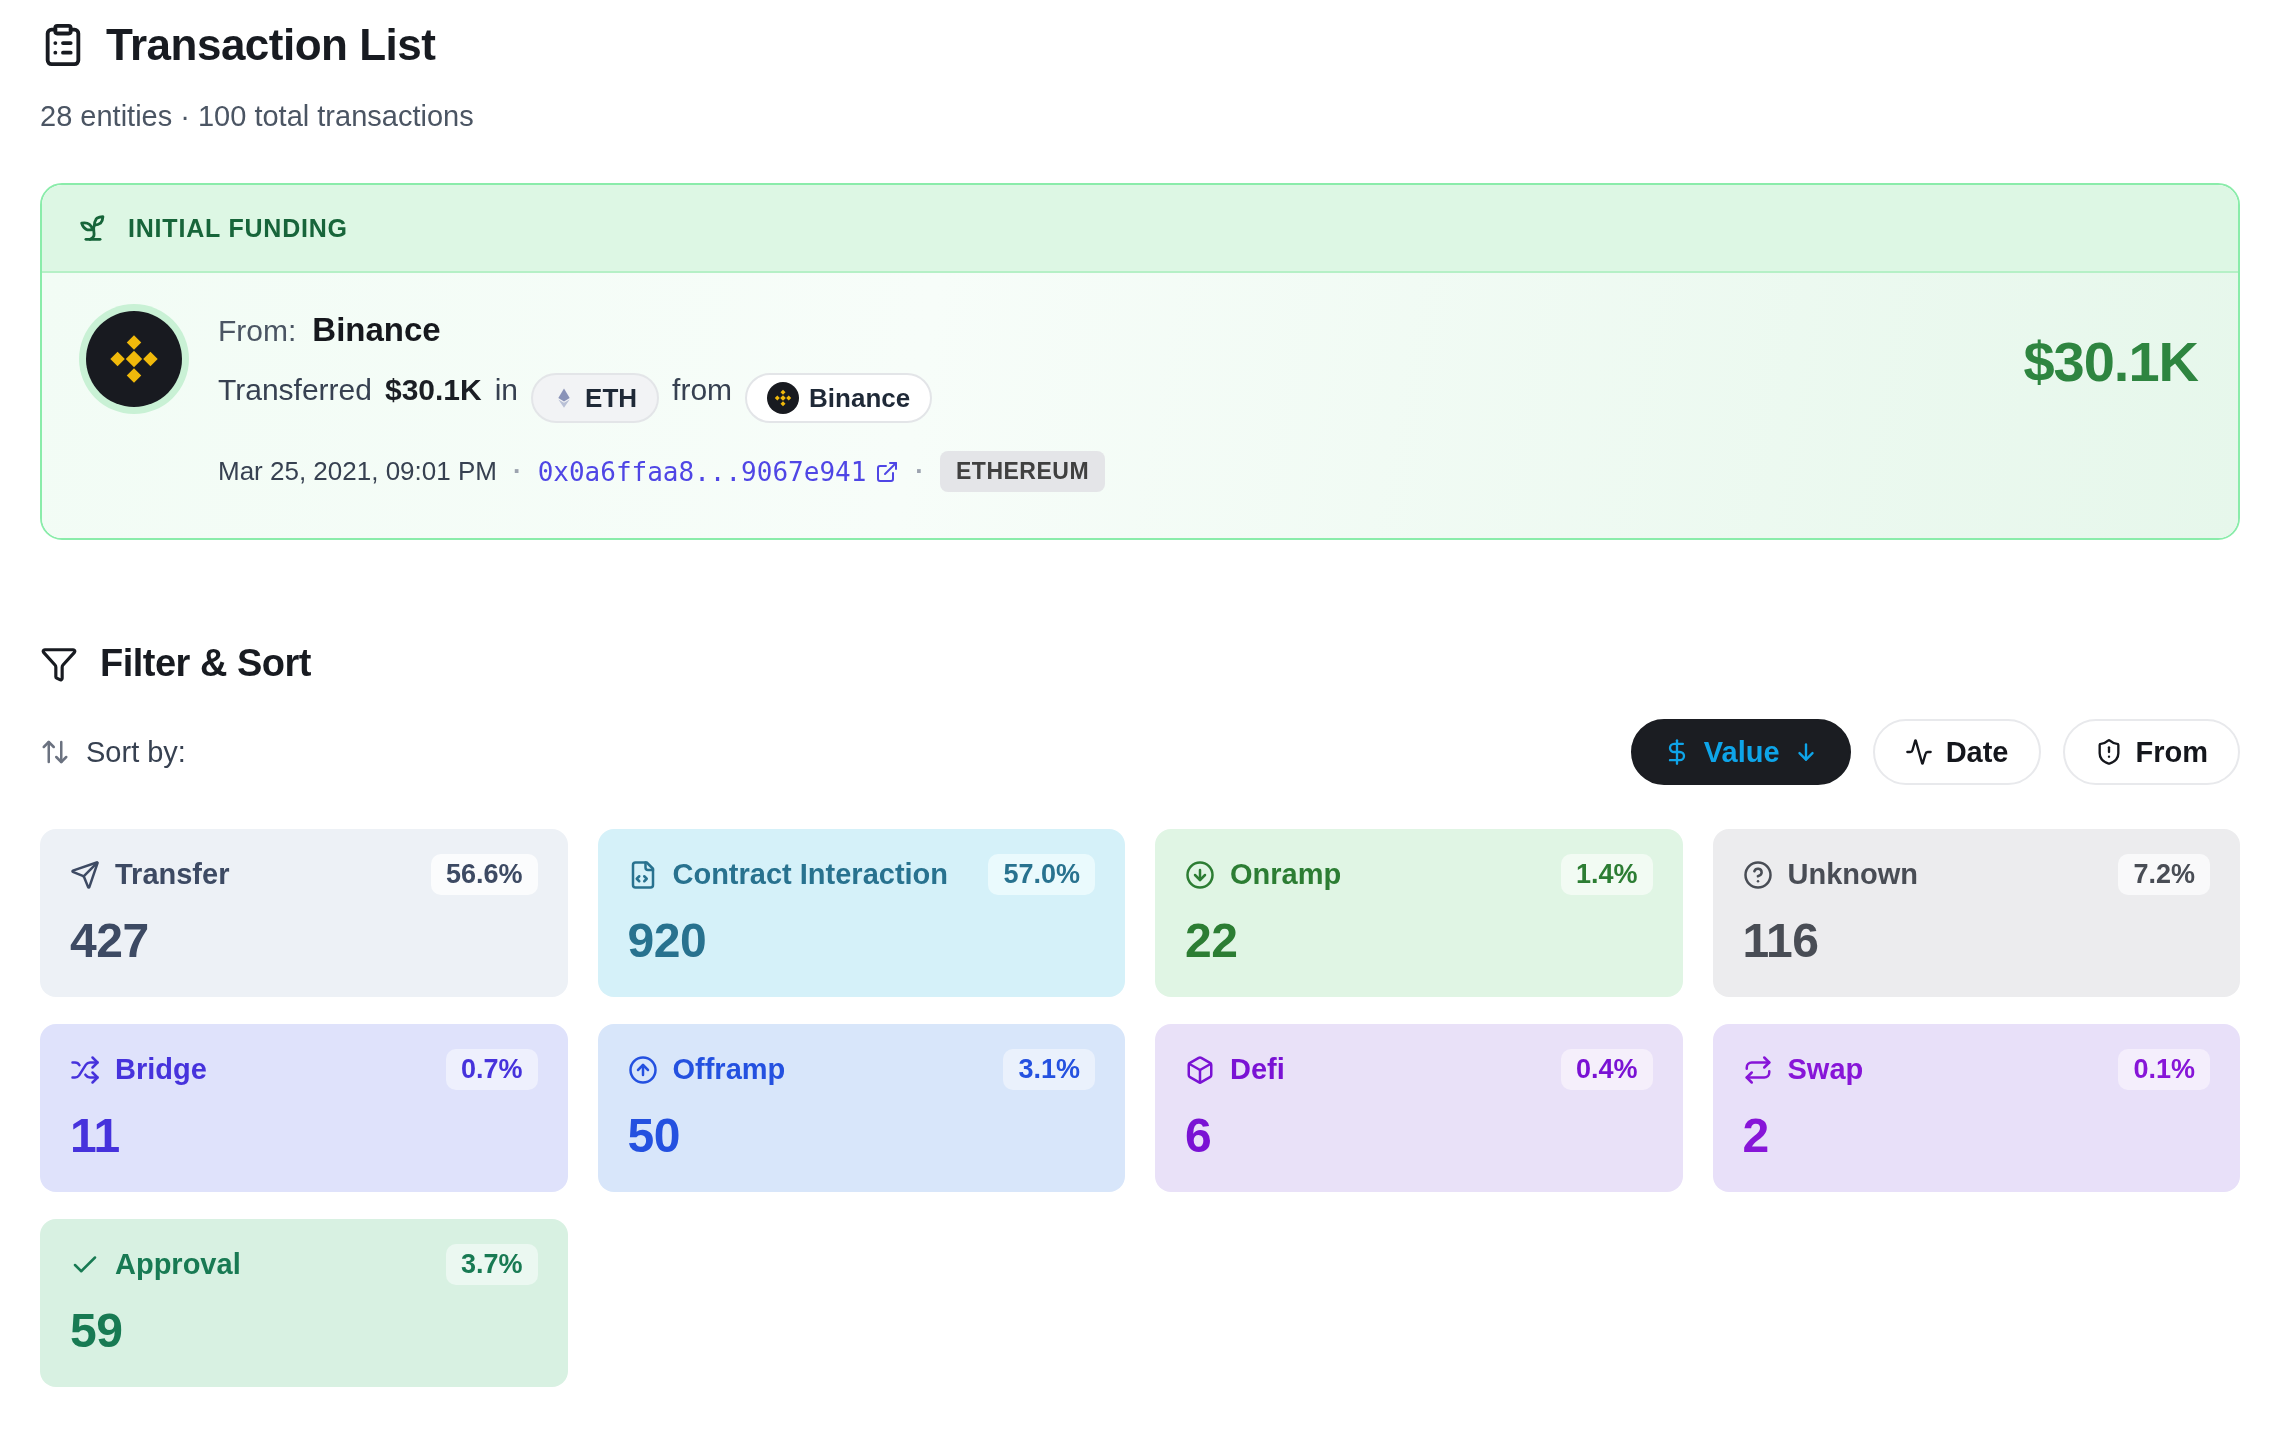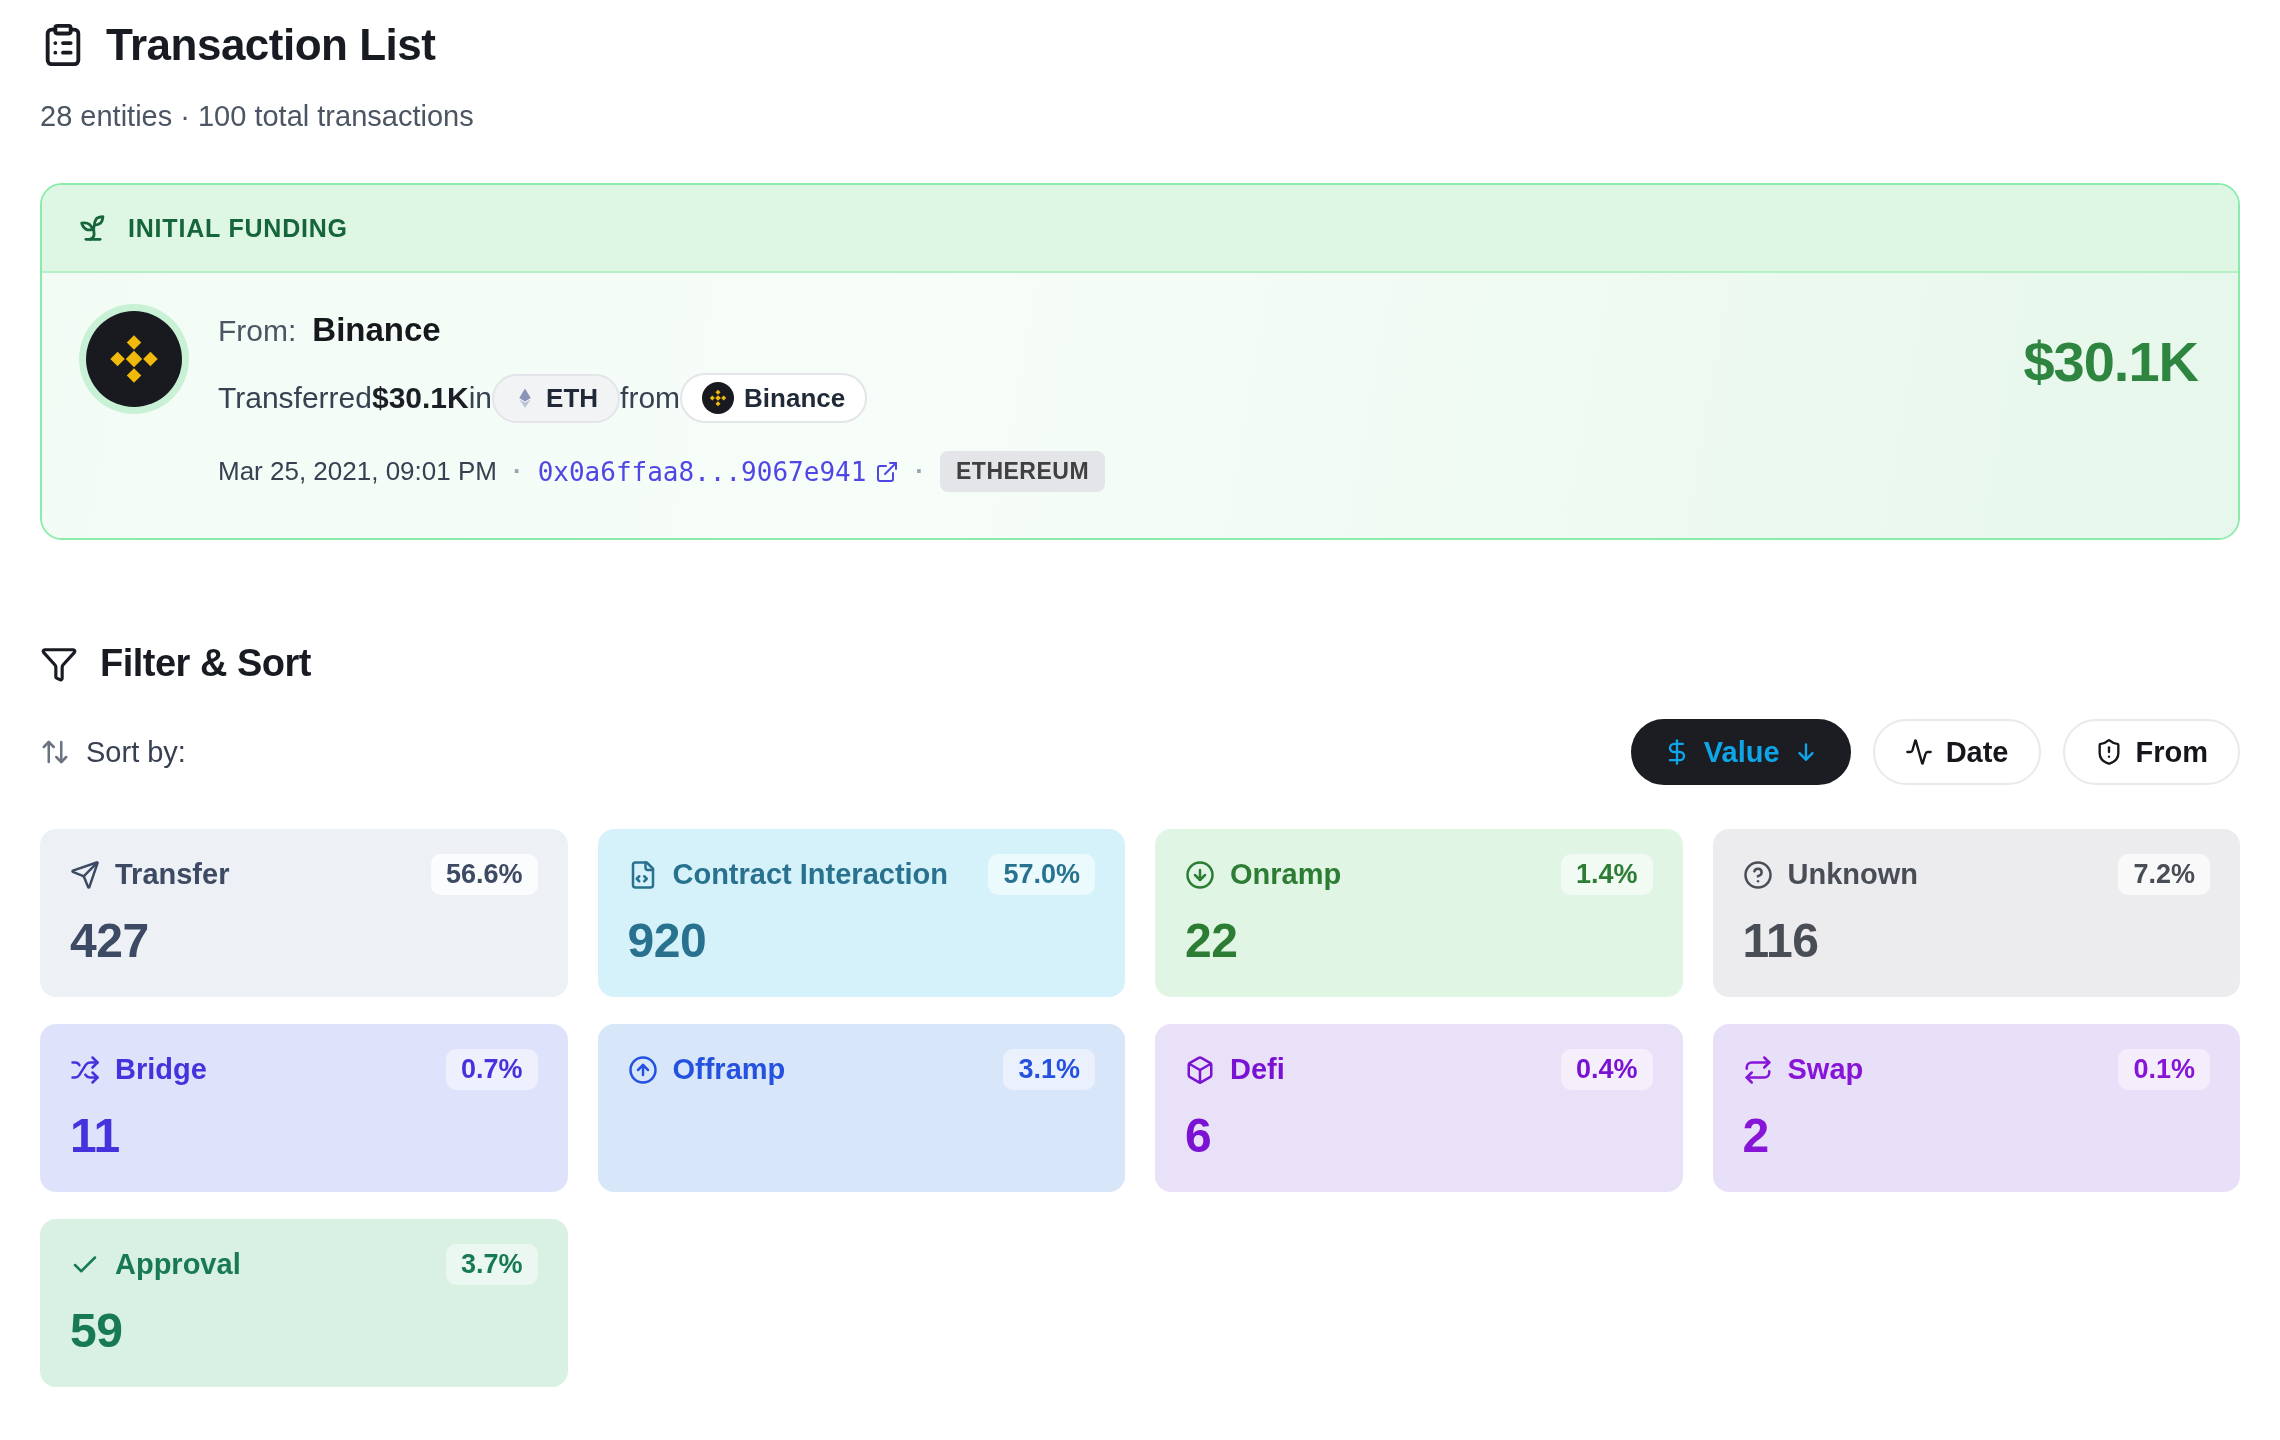--- a/index.html
+++ b/index.html
@@ -20,21 +20,21 @@
     border-bottom:2px solid #b5f0c6; padding:26px 34px; color:#17653a;
     font-size:25px; font-weight:800; letter-spacing:0.8px; }
   .funding-body { display:flex; align-items:flex-start; padding:38px 40px 46px 44px;
     background:linear-gradient(100deg,#f2fcf5 0%,#f7fdf9 40%,#e6f7eb 100%); }
   .avatar { width:96px; height:96px; border-radius:50%; background:#181a20;
     box-shadow:0 0 0 7px #c9f1d5; display:flex; align-items:center; justify-content:center; }
   .funding-content { margin-left:36px; flex:1; }
   .from-row { display:flex; align-items:baseline; gap:16px; }
   .from-label { font-size:30px; color:#4b5563; }
   .from-entity { font-size:33px; font-weight:800; color:#16181d; }
-  .transfer-row { margin-top:24px; display:flex; align-items:center; 
+  .transfer-row { margin-top:24px; display:flex; gap:13px;
     font-size:30px; color:#374151; }
   .transfer-amt { font-weight:800; color:#1b1e24; }
   .pill { display:inline-flex; align-items:center; gap:10px; border-radius:999px;
     padding:7px 20px; font-size:26px; font-weight:700; color:#1f2937; }
   .pill-eth { background:#f2f3f5; border:2px solid #e3e5e8; }
   .pill-binance { background:#ffffff; border:2px solid #e3e5e8; }
   .mini-binance { width:32px; height:32px; border-radius:50%; background:#181a20;
     display:flex; align-items:center; justify-content:center; }
   .meta-row { margin-top:28px; display:flex; align-items:center; gap:16px; font-size:26px; color:#374151; }
   .meta-dot { color:#9ca3af; font-weight:700; }
@@ -274,20 +274,21 @@
     <div class="tcard" style="background: rgb(216, 230, 250); color: rgb(36, 81, 224);">
       <div class="tcard-top">
         <svg class="ic" width="30" height="30" viewBox="0 0 24 24" fill="none" stroke="currentColor" stroke-width="2" stroke-linecap="round" stroke-linejoin="round">
           <circle cx="12" cy="12" r="10"></circle>
             <path d="M12 16V8"></path>
             <path d="m8 12 4-4 4 4"></path>
         </svg>
         <span>Offramp</span>
         <span class="tcard-pct" style="background: rgb(234, 241, 252);">3.1%</span>
       </div>
+      <div class="tcard-count">50</div>
     </div>
 
     <div class="tcard" style="background: rgb(233, 225, 248); color: rgb(122, 18, 212);">
       <div class="tcard-top">
         <svg class="ic" width="30" height="30" viewBox="0 0 24 24" fill="none" stroke="currentColor" stroke-width="2" stroke-linecap="round" stroke-linejoin="round">
           <path d="M21 8a2 2 0 0 0-1-1.73l-7-4a2 2 0 0 0-2 0l-7 4A2 2 0 0 0 3 8v8a2 2 0 0 0 1 1.73l7 4a2 2 0 0 0 2 0l7-4A2 2 0 0 0 21 16Z"></path>
           <path d="m3.3 7 8.7 5 8.7-5"></path>
             <path d="M12 22V12"></path>
         </svg>
         <span>Defi</span>

